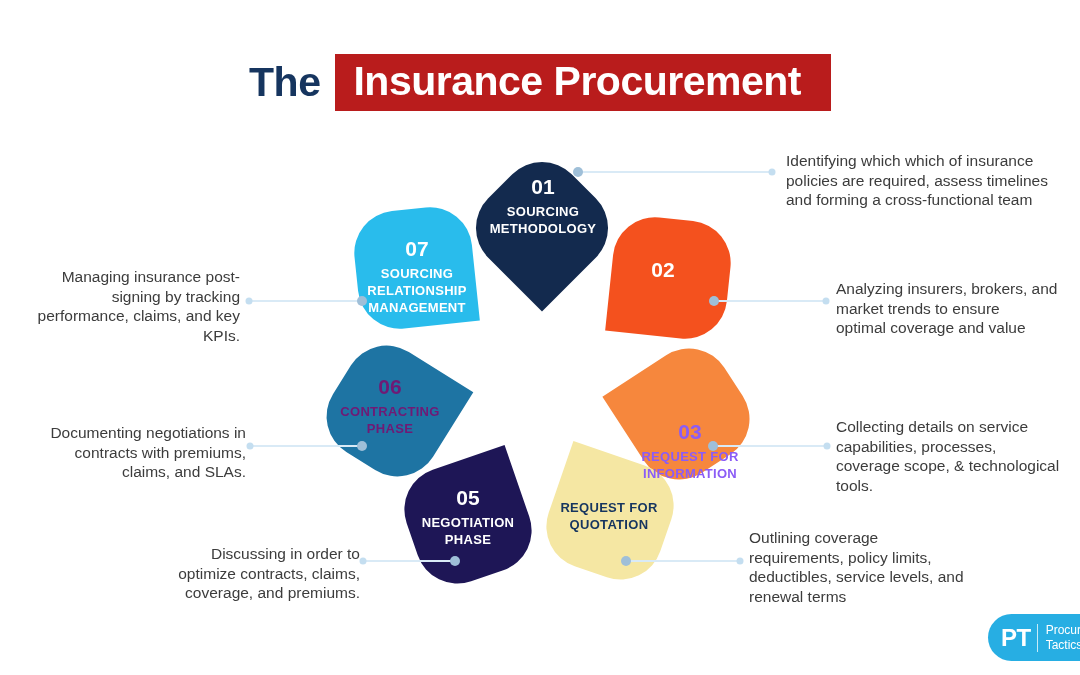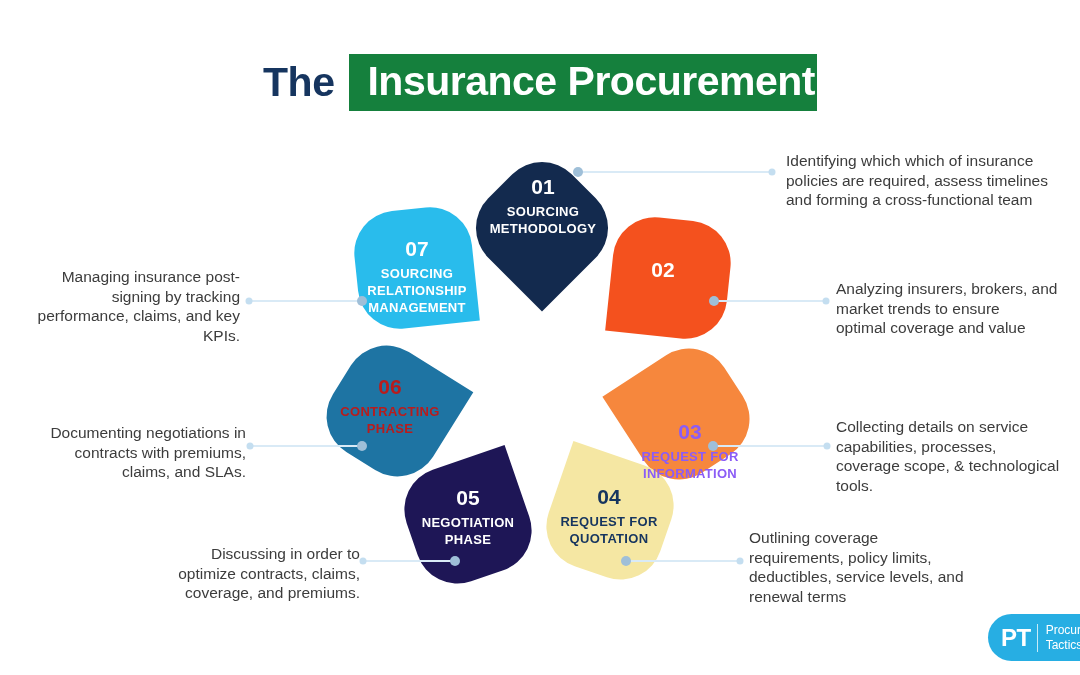--- a/index.html
+++ b/index.html
@@ -9,22 +9,22 @@
     font-family:"Liberation Sans","DejaVu Sans",sans-serif;
   }
   
   .title-row{
     position:absolute;top:54px;left:0;width:100%;
     display:flex;justify-content:center;align-items:center;gap:15px;
     font-size:41px;font-weight:800;letter-spacing:-.5px;
   }
   .title-plain{color:#16355F;}
   .title-highlight{
-    color:#ffffff;background:#15803d;
-    padding:7px 2px 9px 18px;line-height:1;
+    color:#ffffff;background:#b91c1c;
+    padding:7px 30px 9px 18px;line-height:1;
   }
   
   .petal{
     position:absolute;width:118px;height:118px;
     border-radius:42px 42px 0 42px;
   }
   #petal-1{left:542px;top:228px;transform:translate(-50%,-50%) rotate(45deg);}
   #petal-2{left:670px;top:278px;transform:translate(-50%,-50%) rotate(96deg);}
   #petal-3{left:684px;top:414px;transform:translate(-50%,-50%) rotate(147deg);}
   #petal-4{left:610px;top:516px;transform:translate(-50%,-50%) rotate(199deg);}
@@ -149,30 +149,29 @@
 </div>
 <div class="step-text" id="step-text-2" style="color: rgb(255, 255, 255);">
   <div class="step-number">02</div>
 </div>
 <div class="step-text" id="step-text-3" style="color: #8b5cf6; margin-top: 43px;">
   <div class="step-number">03</div>
   <div class="step-label">REQUEST FOR
 INFORMATION</div>
 </div>
 <div class="step-text" id="step-text-4" style="color: rgb(22, 53, 95);">
-  <div class="step-number">04</div>
   <div class="step-label">REQUEST FOR
 QUOTATION</div>
 </div>
 <div class="step-text" id="step-text-5" style="color: rgb(255, 255, 255);">
   <div class="step-number">05</div>
   <div class="step-label">NEGOTIATION
 PHASE</div>
 </div>
-<div class="step-text" id="step-text-6" style="color: #b91c1c;">
+<div class="step-text" id="step-text-6" style="color: #701a75;">
   <div class="step-number">06</div>
   <div class="step-label">CONTRACTING
 PHASE</div>
 </div>
 <div class="step-text" id="step-text-7" style="color: rgb(255, 255, 255);">
   <div class="step-number">07</div>
   <div class="step-label">SOURCING
 RELATIONSHIP
 MANAGEMENT</div>
 </div>

